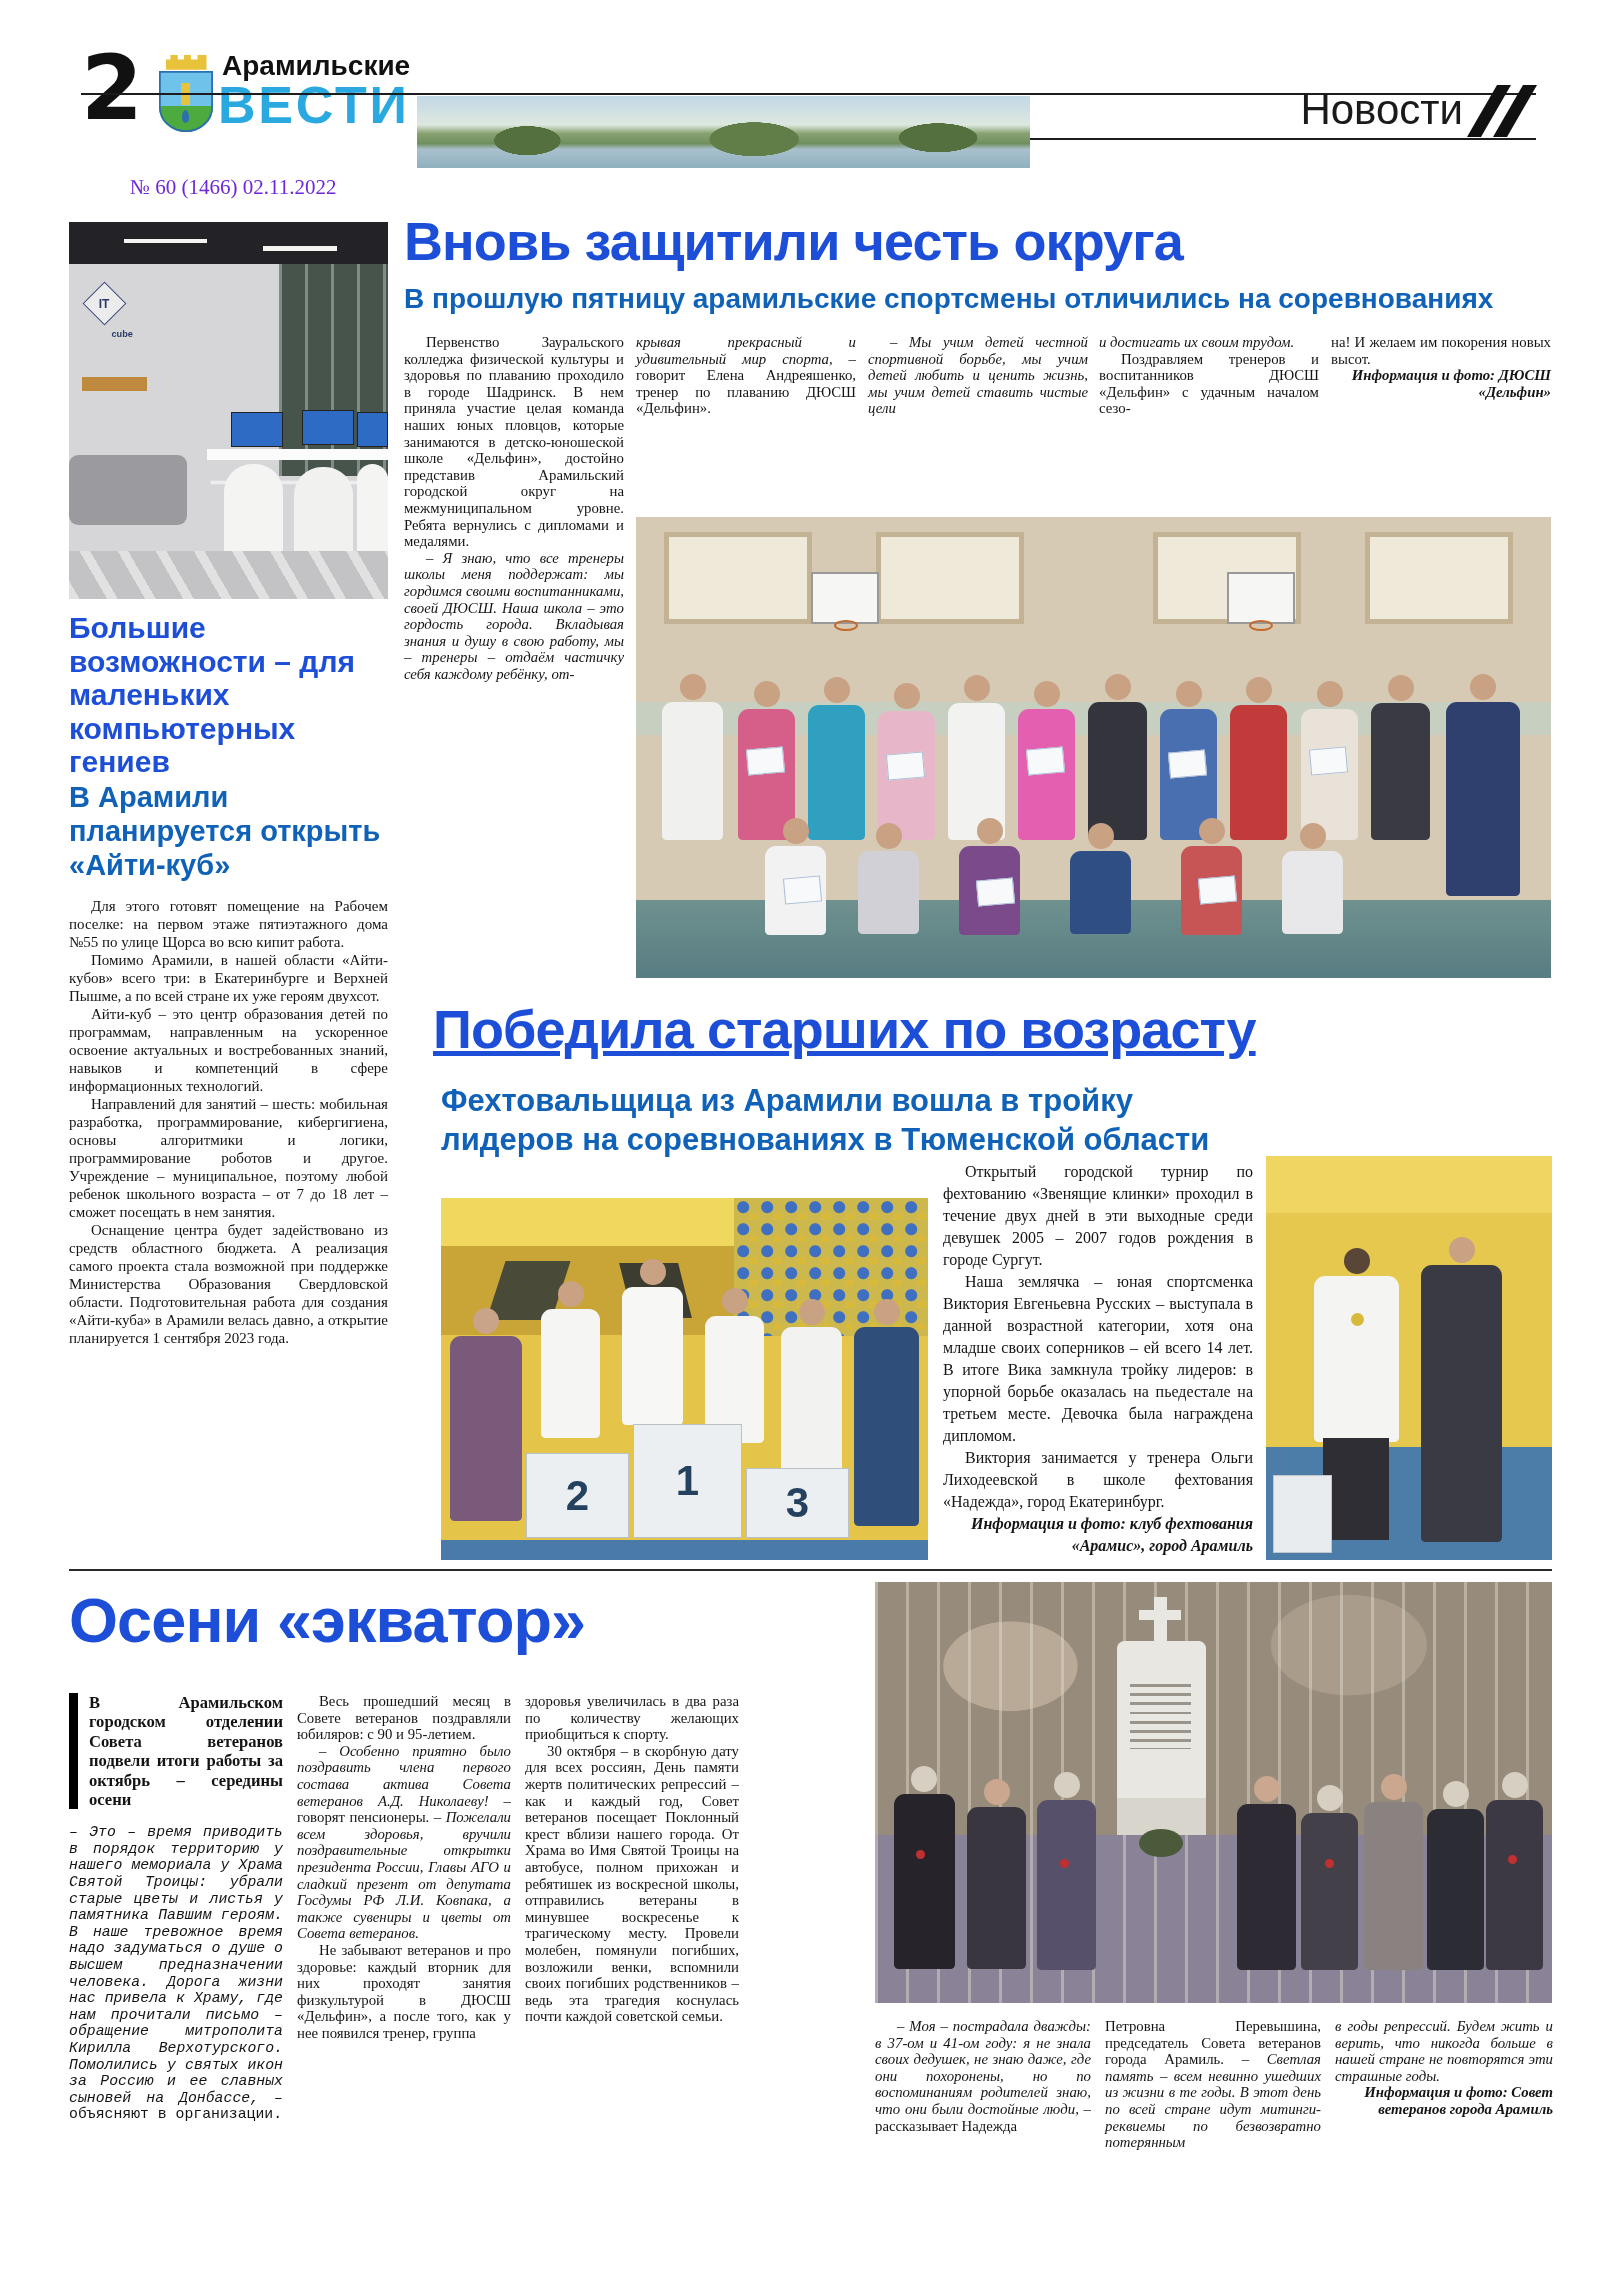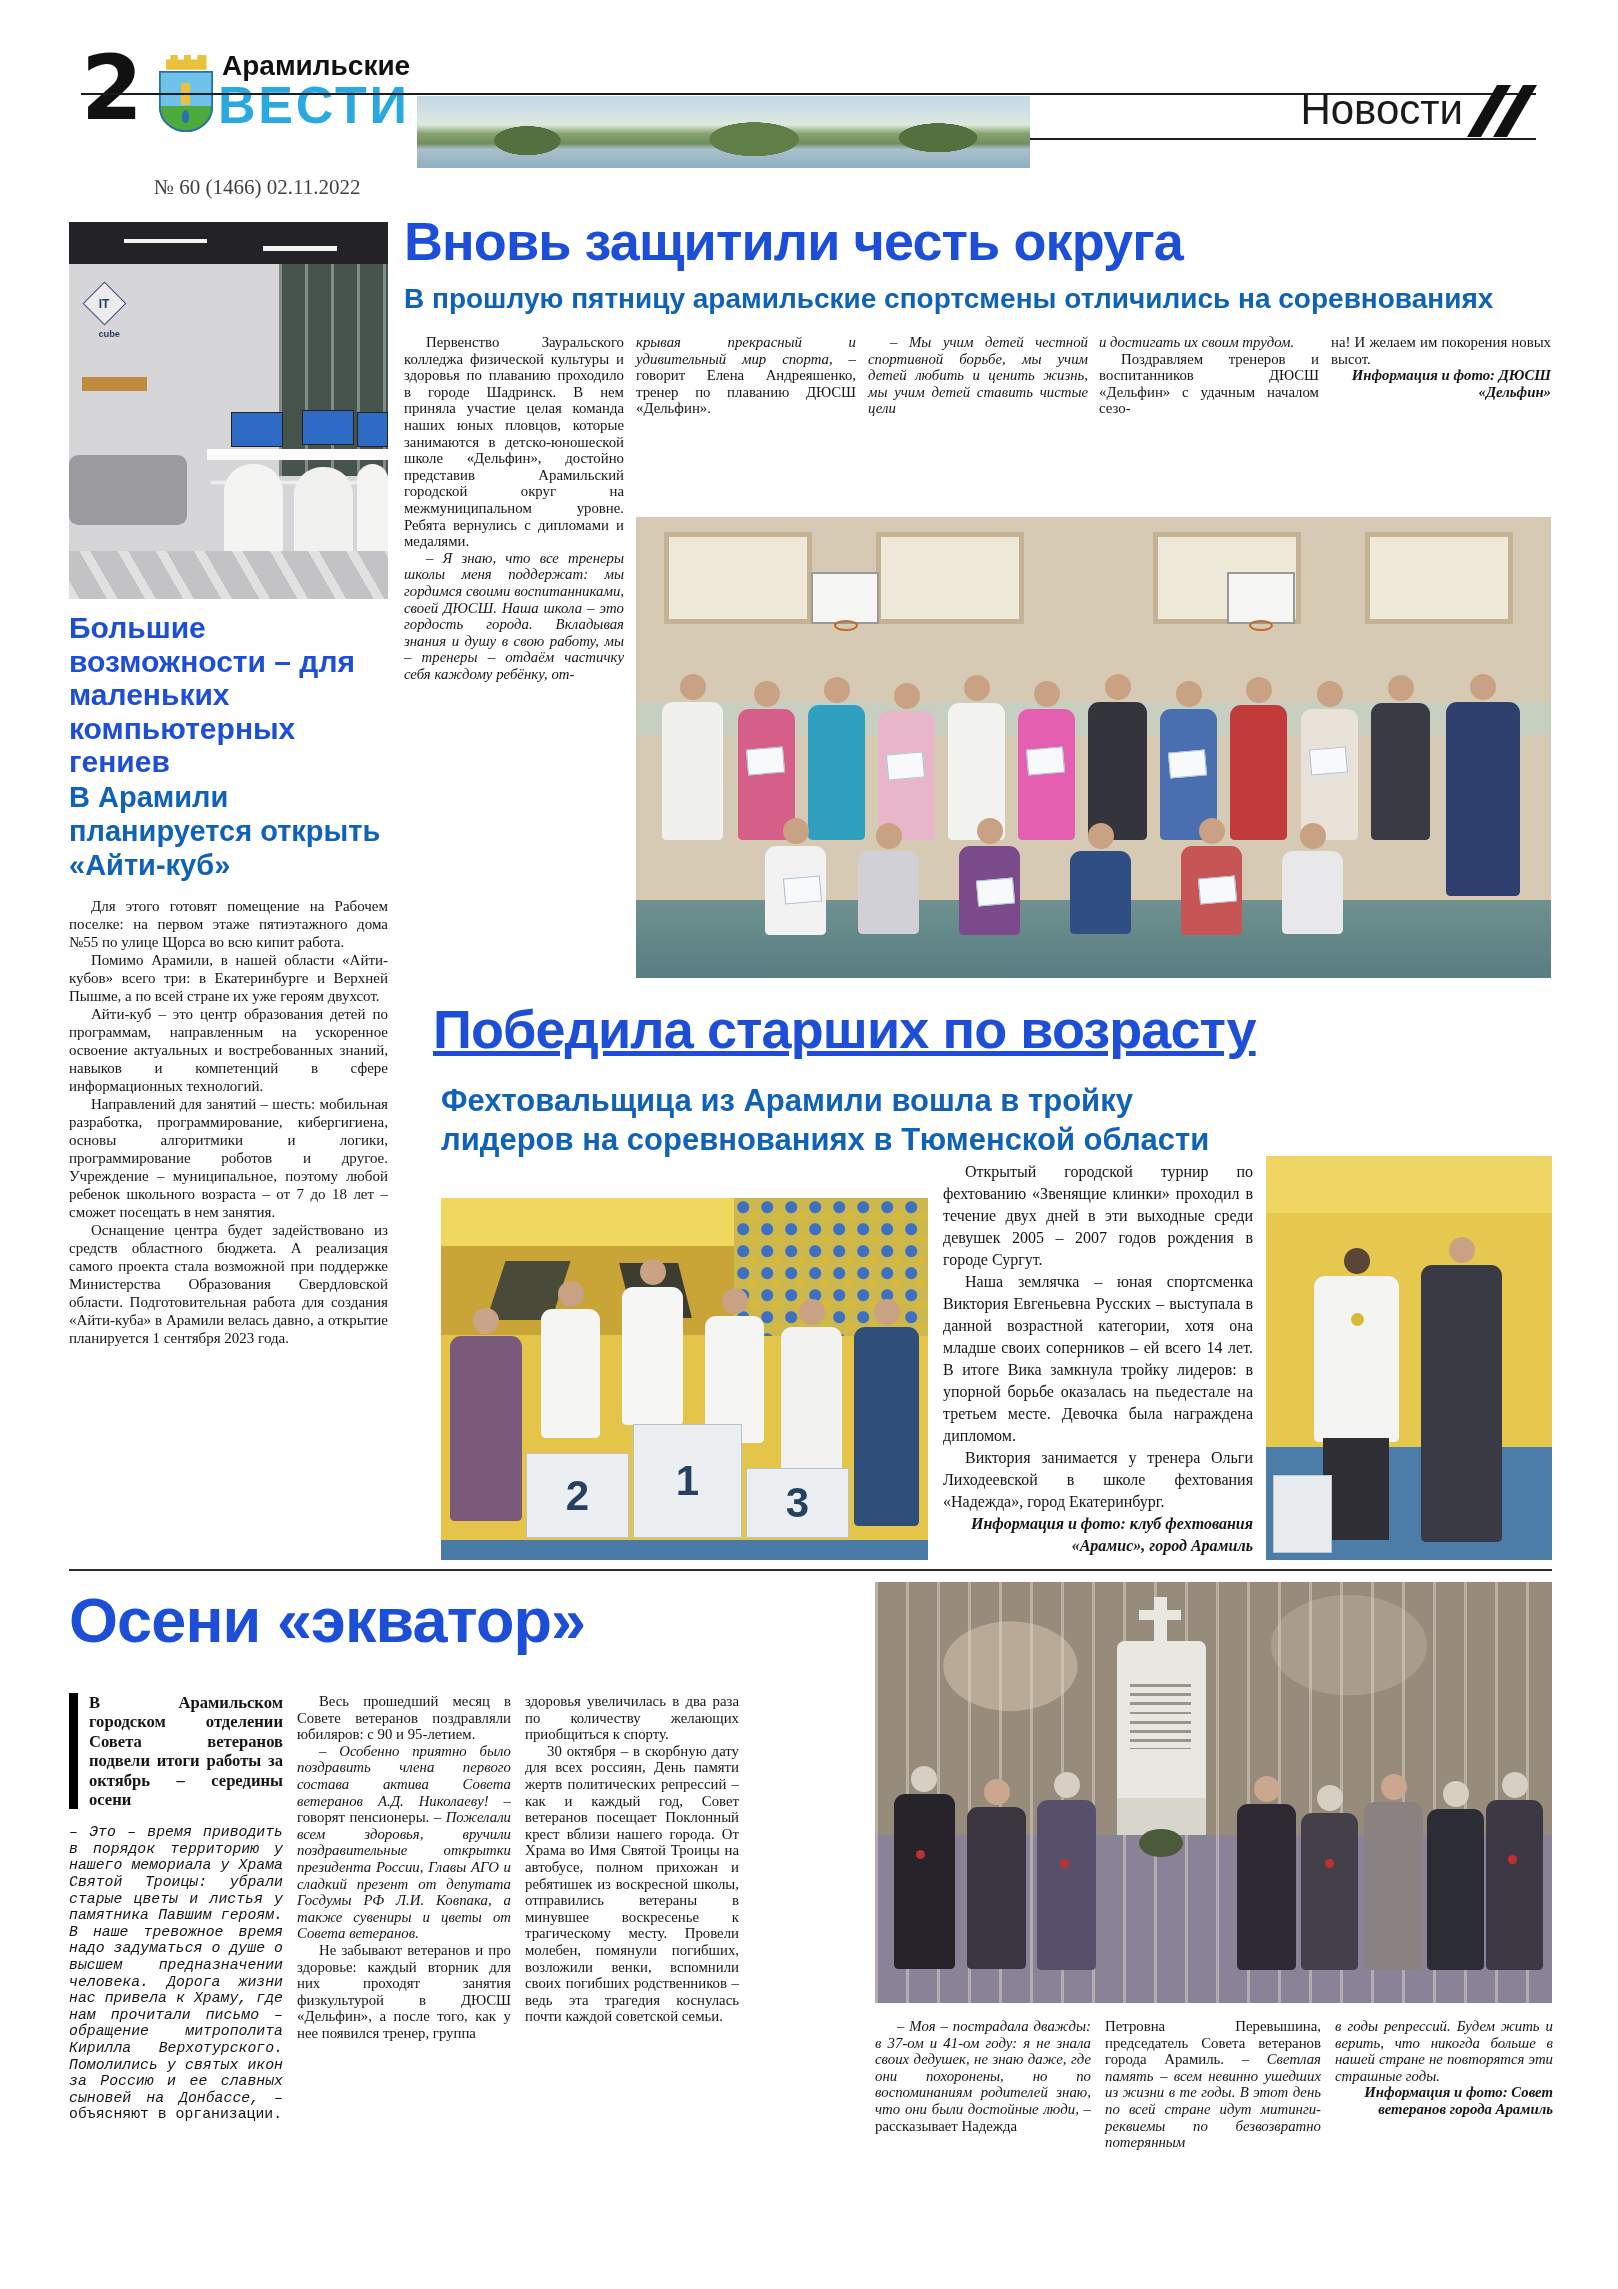--- a/index.html
+++ b/index.html
@@ -12,21 +12,21 @@
   .crest-crown{position:absolute;left:6.5px;top:0;width:41px;height:14.8px;background:#e8c23a;
                clip-path:polygon(0 100%,0 30%,12% 30%,12% 0,30% 0,30% 30%,45% 30%,45% 0,62% 0,62% 30%,78% 30%,78% 0,100% 0,100% 100%);}
   .crest-shield{position:absolute;left:0;top:15.7px;width:54px;height:61px;border-radius:0 0 50% 50%/0 0 40% 40%;
       background:linear-gradient(180deg,#6fc2ea 0 58%,#4daa3f 58% 100%);
       box-shadow:inset 0 0 0 1.8px #2a6fae;}
   .crest-church{position:absolute;left:22px;top:28px;width:9.2px;height:22px;background:#e8c23a;}
   .crest-drop{position:absolute;left:23px;top:55px;width:7.4px;height:13px;background:#2a6fae;border-radius:50% 50% 50% 50%/60% 60% 40% 40%;}
   .mast-top{position:absolute;left:222px;top:52px;font:bold 28px/1 "Liberation Sans",sans-serif;color:#111;text-align:right;}
   .mast-bottom{position:absolute;left:218px;top:79px;font:bold 52px/1 "Liberation Sans",sans-serif;
                color:#2aa9e1;letter-spacing:2.8px;}
-  .issue{position:absolute;left:154px;top:177px;font:21px/1 "Liberation Serif",serif;color:#404040;}
+  .issue{position:absolute;left:130px;top:177px;font:21px/1 "Liberation Serif",serif;color:#6d28d9;}
   .rule{position:absolute;height:1.8px;background:#1c1c1c;}
   .rule-top{left:81px;top:93px;width:1455px;}
   .rule-right{left:1030px;top:138px;width:506px;}
   .panorama{position:absolute;left:417px;top:96px;width:613px;height:72px;
       background:
         radial-gradient(55px 24px at 18% 62%,#55703f 60%,transparent 61%),
         radial-gradient(74px 28px at 55% 60%,#617e49 60%,transparent 61%),
         radial-gradient(65px 24px at 85% 58%,#55703f 60%,transparent 61%),
         linear-gradient(180deg,#c2d8e6 0%,#dde8df 40%,#88a271 52%,#6f8f5f 66%,#a9c0cc 74%,#8fb0c0 100%);}
   .section-label{position:absolute;left:1015px;top:89px;width:448px;text-align:right;
@@ -55,21 +55,21 @@
   .lede{border-left:9.2px solid #000;padding-left:11px;font-weight:bold;
         font-size:16.6px;line-height:19.4px;text-align:justify;}
   .sep{position:absolute;height:1.8px;background:#2a2a2a;}
   
   .podbox{position:absolute;background:#eceff1;border:0.9px solid #b9c2c9;display:flex;align-items:center;justify-content:center;}
   .podnum{font:bold 42px/1 "Liberation Sans",sans-serif;color:#24425f;}
   
   .cube{position:absolute;width:31px;height:31px;border:1.8px solid #3a4a7a;transform:rotate(45deg);
         display:flex;align-items:center;justify-content:center;background:rgba(255,255,255,.55);}
   .cube span{transform:rotate(-45deg);font:bold 12px "Liberation Sans",sans-serif;color:#2a3a6a;}
-  .cube-sub{position:absolute;font:bold 9.2px "Liberation Sans",sans-serif;color:#2a3a6a;}
+  .cube-sub{position:absolute;font:bold 9.2px "Liberation Sans",sans-serif;color:#2a3a6a;margin-left:13px;}
 </style>
 </head>
 <body>
 
 <div class="page">
 
   <div class="pagenum">2</div>
   <div class="crest">
     <div class="crest-crown"></div>
     <div class="crest-shield"></div>

